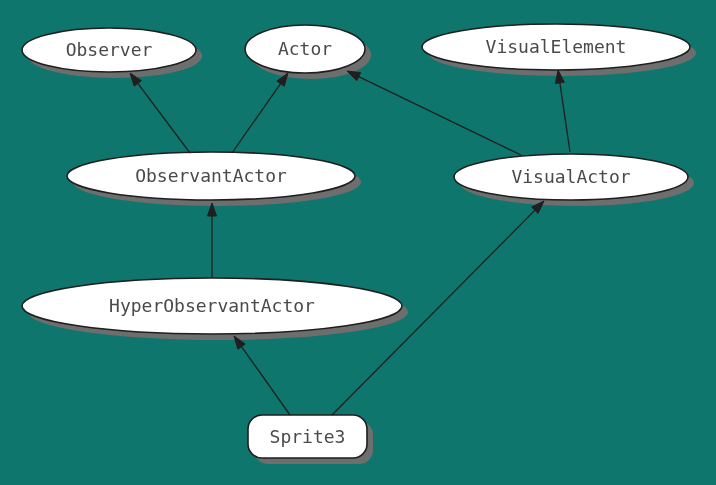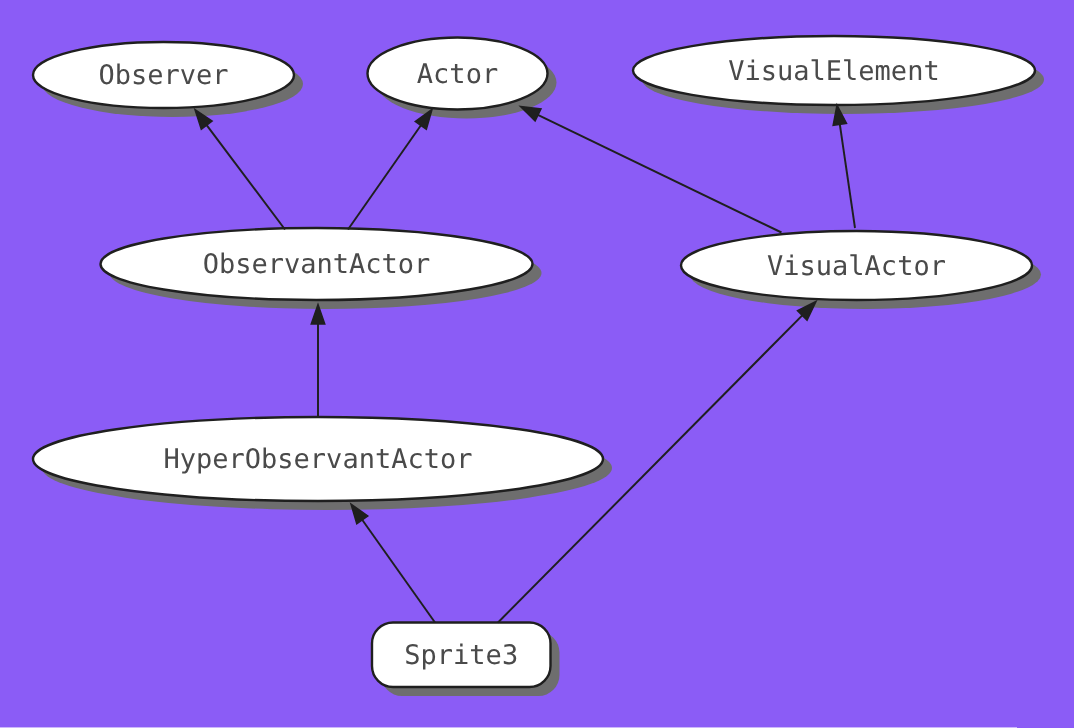--- a/index.html
+++ b/index.html
@@ -4,21 +4,21 @@
 <style>
   html, body {
     margin: 0;
     padding: 0;
     background: #ffffff;
   }
   #canvas-wrap {
     position: relative;
     width: 716px;
     height: 485px;
-    background: #8b5cf6;
+    background: #0f766e;
     overflow: hidden;
     font-family: "DejaVu Sans Mono", "Liberation Mono", monospace;
   }
   svg text {
     font-family: "DejaVu Sans Mono", "Liberation Mono", monospace;
     font-size: 18px;
   }
 </style>
 </head>
 <body>

